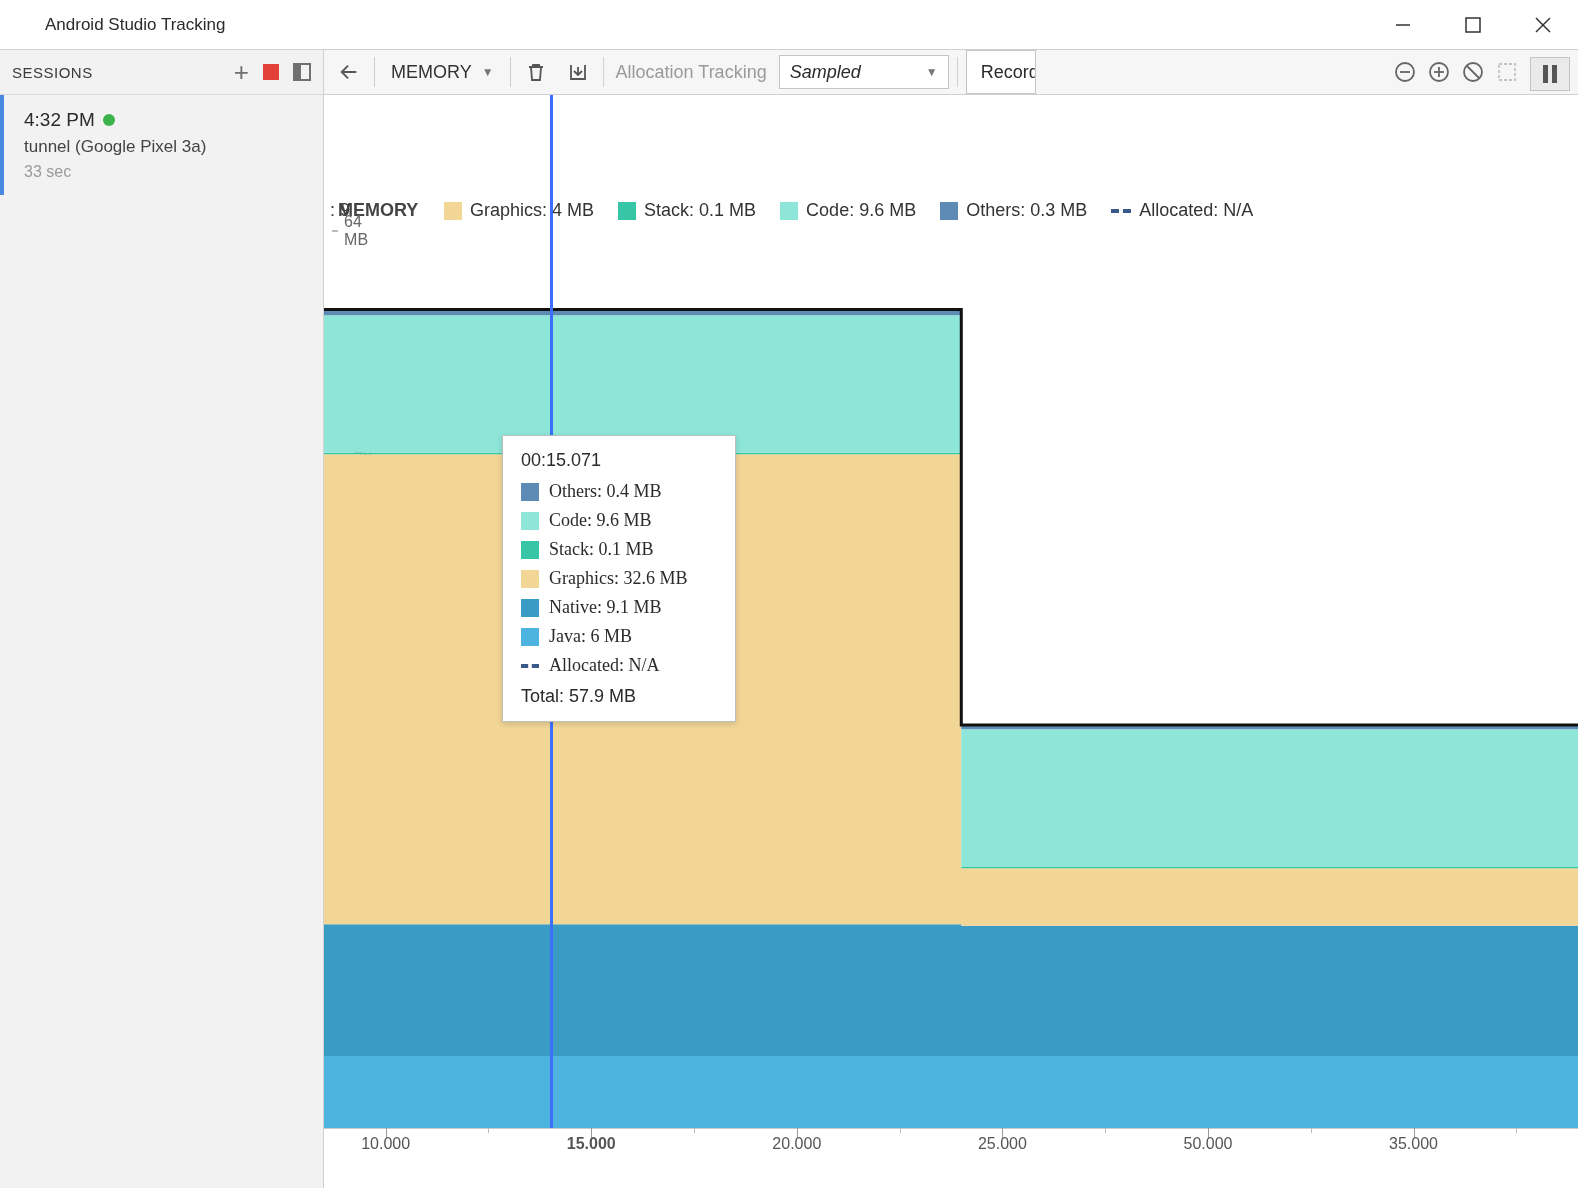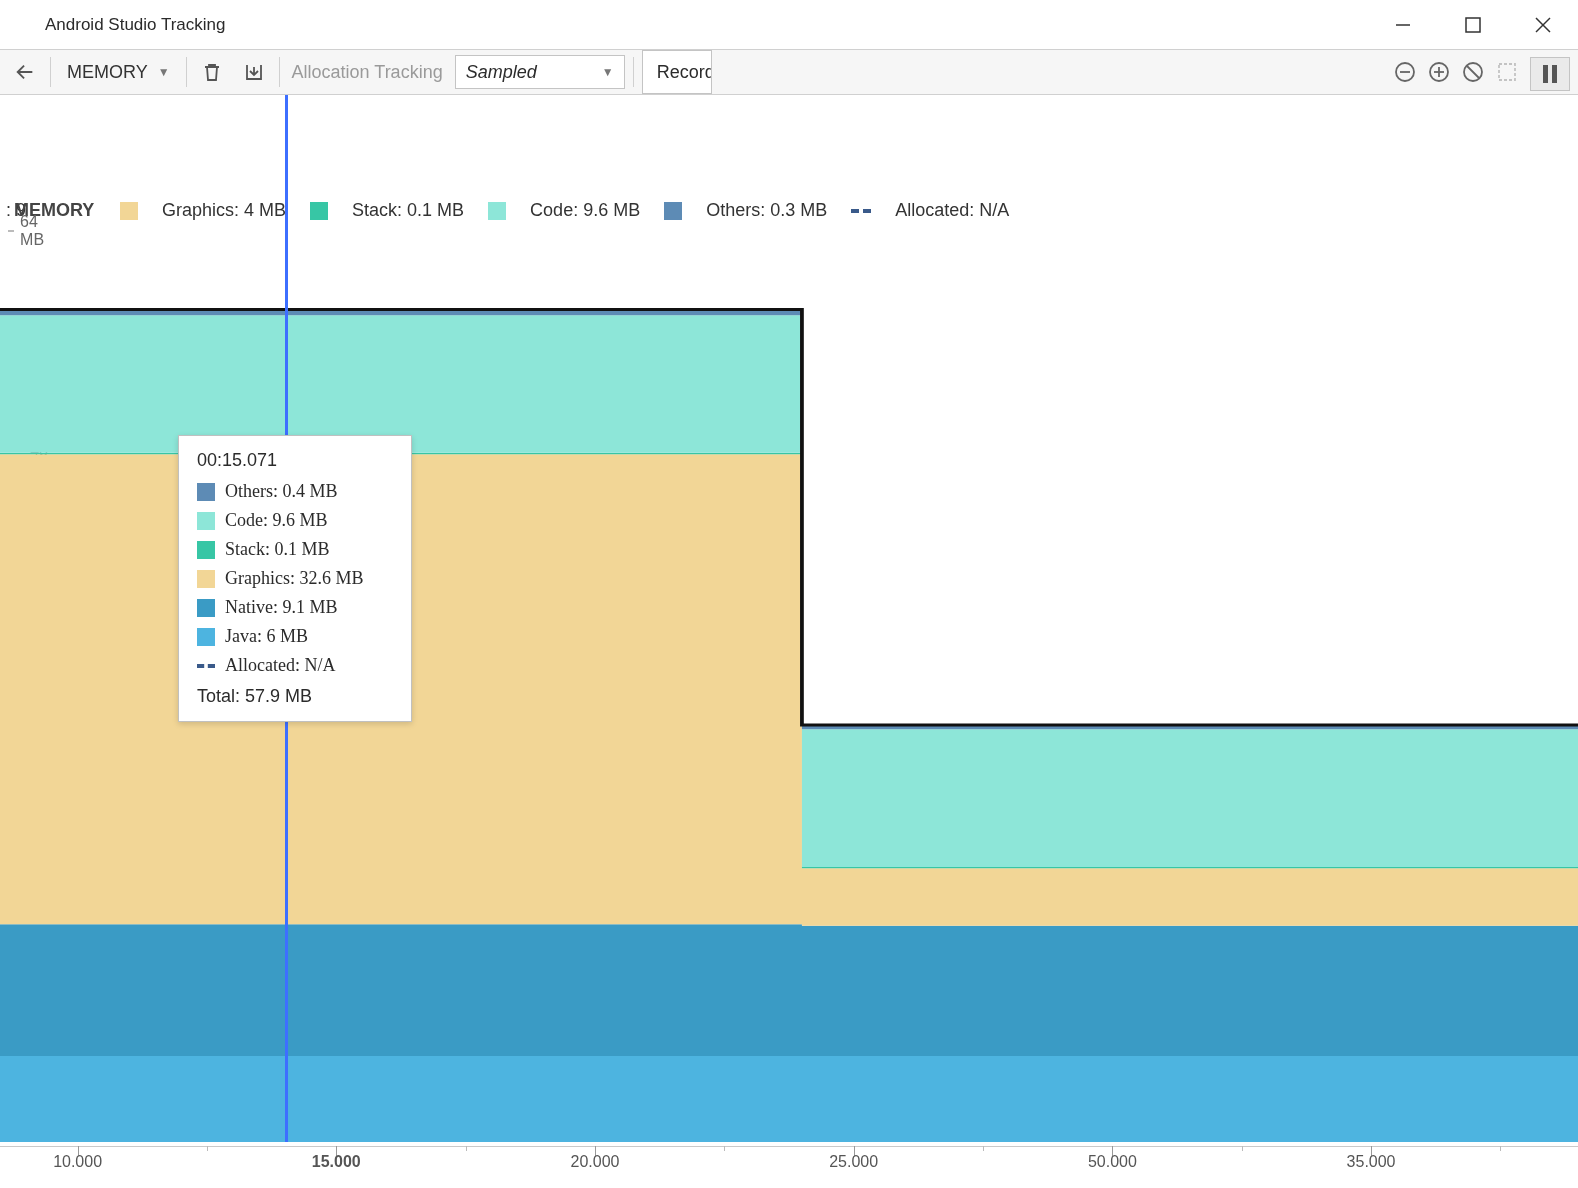--- a/index.html
+++ b/index.html
@@ -99,30 +99,30 @@
   .chart-area {
     flex:1; position:relative; background:#fff;
   }
   .legend-top {
     position:absolute; top:105px; left:0; right:0;
     display:flex; gap:24px; align-items:center;
     font-size:18px; color:#333;
     padding-left:6px;
     white-space:nowrap;
   }
-  .legend-top .li { display:flex;align-items:center;gap:24px;}
+  .legend-top .li { display:flex;align-items:center;gap:8px;}
   .legend-top .swatch { width:18px;height:18px; }
   .y-axis {
     position:absolute; left:12px; top:128px; bottom:60px; width:40px;
     font-size:16px; color:#666;
   }
   .y-axis .tick { position:absolute; right:4px; transform:translateY(-50%); display:flex;align-items:center;}
   .y-axis .tick .mark { width:10px;height:2px;background:#bbb;margin-right:6px;}
   .x-axis {
-    position:absolute; bottom:0; left:0; right:0; height:42px;
+    position:absolute; bottom:0; left:0; right:0; height:60px;
     border-top:1px solid #c9c9c9; background:#fff;
     font-size:16px; color:#555;
   }
   .x-axis .xt { position:absolute; top:6px; transform:translateX(-50%);}
   .x-axis .xmaj { position:absolute; top:-1px; width:1px; height:10px; background:#999;}
   .x-axis .xmin { position:absolute; top:-1px; width:1px; height:5px; background:#bbb;}
   .plot {
     position:absolute; left:0; top:0; right:0; bottom:46px;
   }
   .plot svg { width:100%; height:100%; }
@@ -169,20 +169,40 @@
     <div class="wc">
       <svg width="16" height="16">
           <line x1="1" y1="1" x2="15" y2="15" stroke="#333" stroke-width="1.5"></line>
           <line x1="15" y1="1" x2="1" y2="15" stroke="#333" stroke-width="1.5"></line>
         </svg>
     </div>
   </div>
 </div>
 
 <div class="main">
+  <div class="sidebar">
+    <div class="sessions-hdr">
+      <span class="lbl">SESSIONS</span>
+      <div class="acts">
+        <span class="plus">+</span>
+        <span class="sq"></span>
+        <span class="panel-ic">
+            <span class="bar"></span>
+          </span>
+      </div>
+    </div>
+    <div class="session">
+      <div class="row1">
+        <span>4:32 PM</span>
+        <span class="dot"></span>
+      </div>
+      <div class="row2">tunnel (Google Pixel 3a)</div>
+      <div class="row3">33 sec</div>
+    </div>
+  </div>
 
   <div class="content">
     <div class="toolbar">
       <div class="tb-btn back-arrow">
         <svg viewBox="0 0 24 24">
             <path d="M20 12H5 M11 5l-7 7 7 7" fill="none" stroke="#555" stroke-width="2"></path>
           </svg>
       </div>
       <div class="divider"></div>
       <div class="mem-dd">

